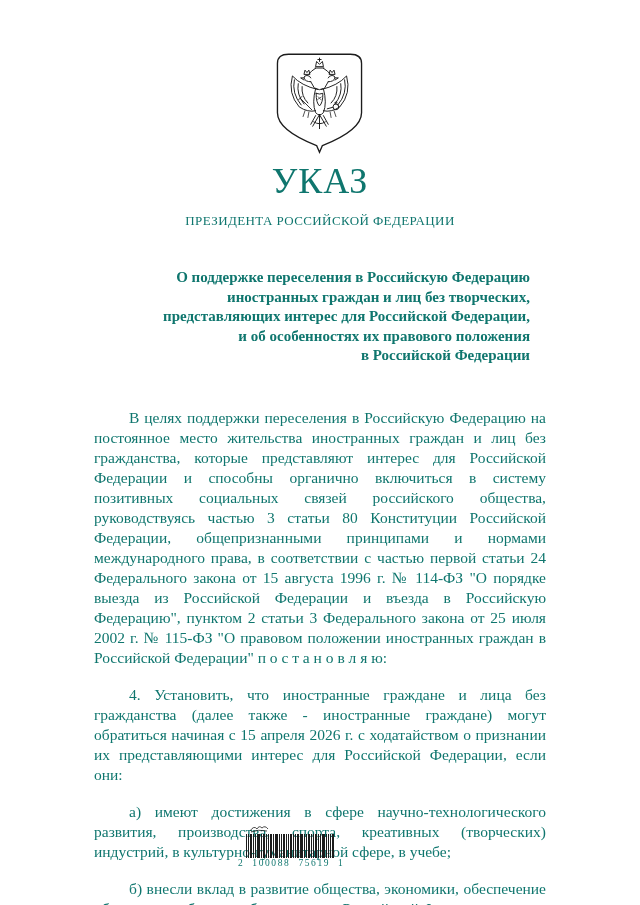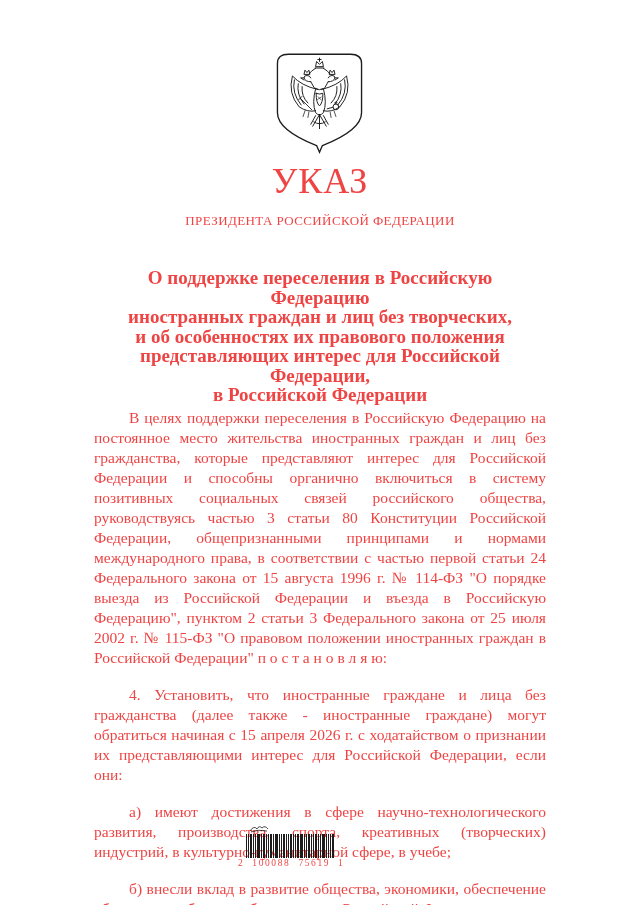--- a/index.html
+++ b/index.html
@@ -1,38 +1,38 @@
 <!DOCTYPE html>
 <html><head>
 <meta charset="utf-8">
 <style>
   html,body{margin:0;padding:0;background:#888;}
   .page{
     position:relative;
     width:640px;height:905px;
     background:#ffffff;
     font-family:"Liberation Serif", serif;
-    color:#ef4444;
+    color:#0f766e;
     overflow:hidden;
     margin:0 auto;
   }
   .arms{position:absolute;top:52px;left:276px;width:87px;height:103px;}
   .doc-title{
     position:absolute;top:161px;left:0;width:100%;
     text-align:center;font-size:36px;font-weight:400;
     letter-spacing:1px;line-height:40px;margin:0;
   }
   .doc-issuer{
     position:absolute;top:209px;left:0;width:100%;
     text-align:center;font-size:13px;font-weight:400;
     letter-spacing:0.4px;line-height:24px;margin:0;
   }
   .subject{
     position:absolute;top:268px;left:110px;width:420px;
-    text-align:center;font-weight:bold;font-size:19px;line-height:19.5px;
+    text-align:right;font-weight:bold;font-size:15px;line-height:19.5px;
   }
   .body-text{
     position:absolute;top:391px;left:77px;width:486px;
     font-size:15.5px;line-height:20px;
     text-align:justify;
   }
   .body-text p{margin:17px;text-indent:35px;}
   .barcode-block{position:absolute;left:238px;top:824px;width:106px;}
   .stamp-mark{display:block;margin:0 0 1px 10px;}
   .barcode-bars{display:block;margin:0 auto;}
@@ -89,22 +89,22 @@
     </svg>
   </div>
 
   <h1 class="doc-title">УКАЗ</h1>
 
   <h2 class="doc-issuer">ПРЕЗИДЕНТА РОССИЙСКОЙ ФЕДЕРАЦИИ</h2>
 
   <div class="subject">
     <div>О поддержке переселения в Российскую Федерацию</div>
     <div>иностранных граждан и лиц без творческих,</div>
+    <div>представляющих интерес для Российской Федерации,</div>
     <div>и об особенностях их правового положения</div>
-    <div>представляющих интерес для Российской Федерации,</div>
     <div>в Российской Федерации</div>
   </div>
 
   <div class="body-text">
     <p>В целях поддержки переселения в Российскую Федерацию на постоянное место жительства иностранных граждан и лиц без гражданства, которые представляют интерес для Российской Федерации и способны органично включиться в систему позитивных социальных связей российского общества, руководствуясь частью 3 статьи 80 Конституции Российской Федерации, общепризнанными принципами и нормами международного права, в соответствии с частью первой статьи 24 Федерального закона от 15 августа 1996 г. № 114-ФЗ "О порядке выезда из Российской Федерации и въезда в Российскую Федерацию", пунктом 2 статьи 3 Федерального закона от 25 июля 2002 г. № 115-ФЗ "О правовом положении иностранных граждан в Российской Федерации" п о с т а н о в л я ю:</p>
     <p>4. Установить, что иностранные граждане и лица без гражданства (далее также - иностранные граждане) могут обратиться начиная с 15 апреля 2026 г. с ходатайством о признании их представляющими интерес для Российской Федерации, если они:</p>
     <p>а) имеют достижения в сфере научно-технологического развития, производства, спорта, креативных (творческих) индустрий, в культурно-гуманитарной сфере, в учебе;</p>
     <p>б) внесли вклад в развитие общества, экономики, обеспечение обороноспособности и безопасности Российской Федерации;</p>
   </div>
 

